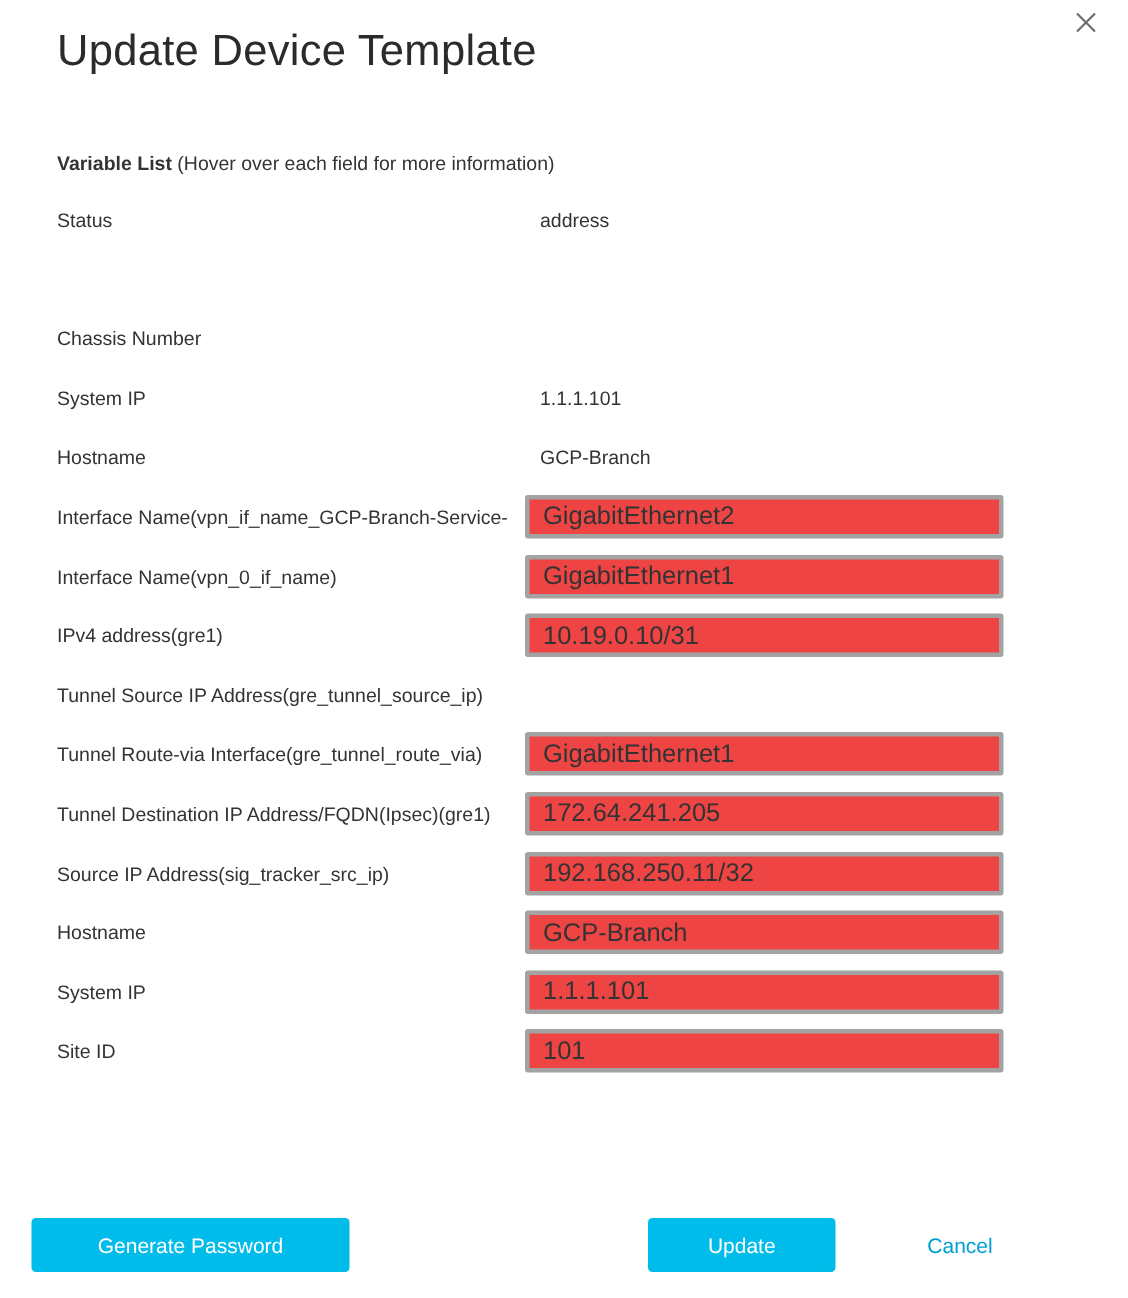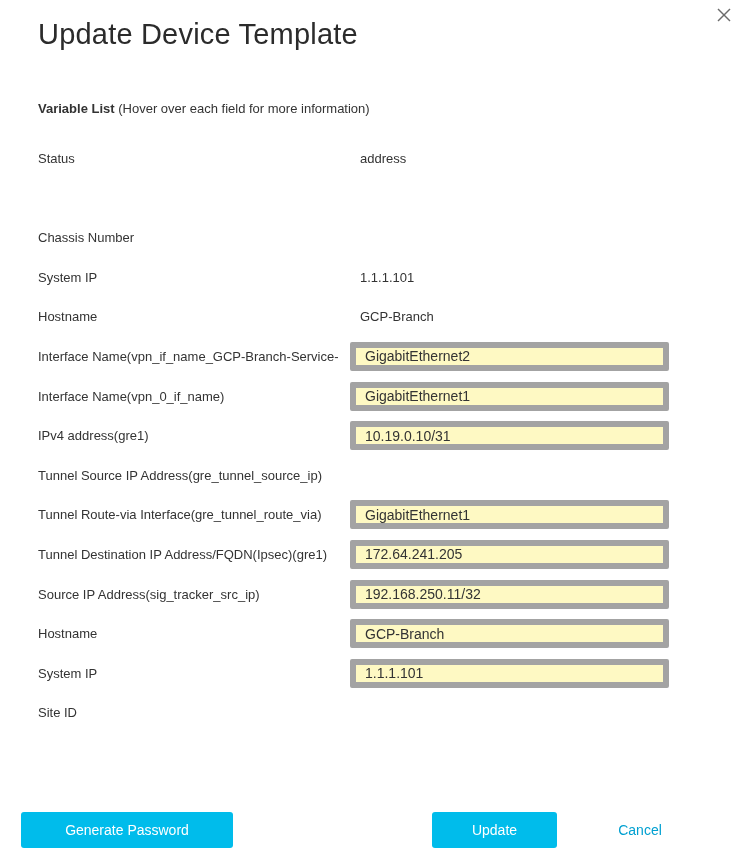--- a/index.html
+++ b/index.html
@@ -59,21 +59,20 @@
   .var-list-header .hint {
     font-weight: normal;
     margin-top: 20px;
   }
 
   .rows {
     position: absolute;
     left: 0;
     top: 132px;
     width: 752px;
-    margin-top: 12px;
   }
   .row {
     position: relative;
     height: 39.6px;
   }
   .row .label {
     position: absolute;
     left: 38px;
     top: 7px;
     font-size: 13px;
@@ -89,27 +88,27 @@
     font-size: 13px;
     color: #333333;
   }
   .row input.field {
     position: absolute;
     left: 350px;
     top: 0px;
     width: 319px;
     height: 29px;
     box-sizing: border-box;
-    border: 6px solid #a3a3a3;
+    border: 3px solid #a3a3a3;
     border-radius: 2px;
     padding: 0 9px;
-    font-size: 14px;
-    font-family: "Liberation Sans", sans-serif;
-    color: #333333;
-    background: #fef9c3;
+    font-size: 17px;
+    font-family: "Liberation Sans", sans-serif;
+    color: #333333;
+    background: #ef4444;
     outline: none;
   }
   .row.spacer {
     height: 39.6px;
   }
 
   .footer {
     position: absolute;
     left: 0;
     bottom: 0;
@@ -234,20 +233,21 @@
       <input class="field" type="text" value="GCP-Branch" style="">
     </div>
 
     <div class="row">
       <div class="label">System IP</div>
       <input class="field" type="text" value="1.1.1.101" style="">
     </div>
 
     <div class="row">
       <div class="label">Site ID</div>
+      <input class="field" type="text" value="101" style="">
     </div>
 
   </div>
 
   <div class="footer">
     <button class="btn btn-generate">Generate Password</button>
     <button class="btn btn-update">Update</button>
     <button class="btn-cancel">Cancel</button>
   </div>
 

